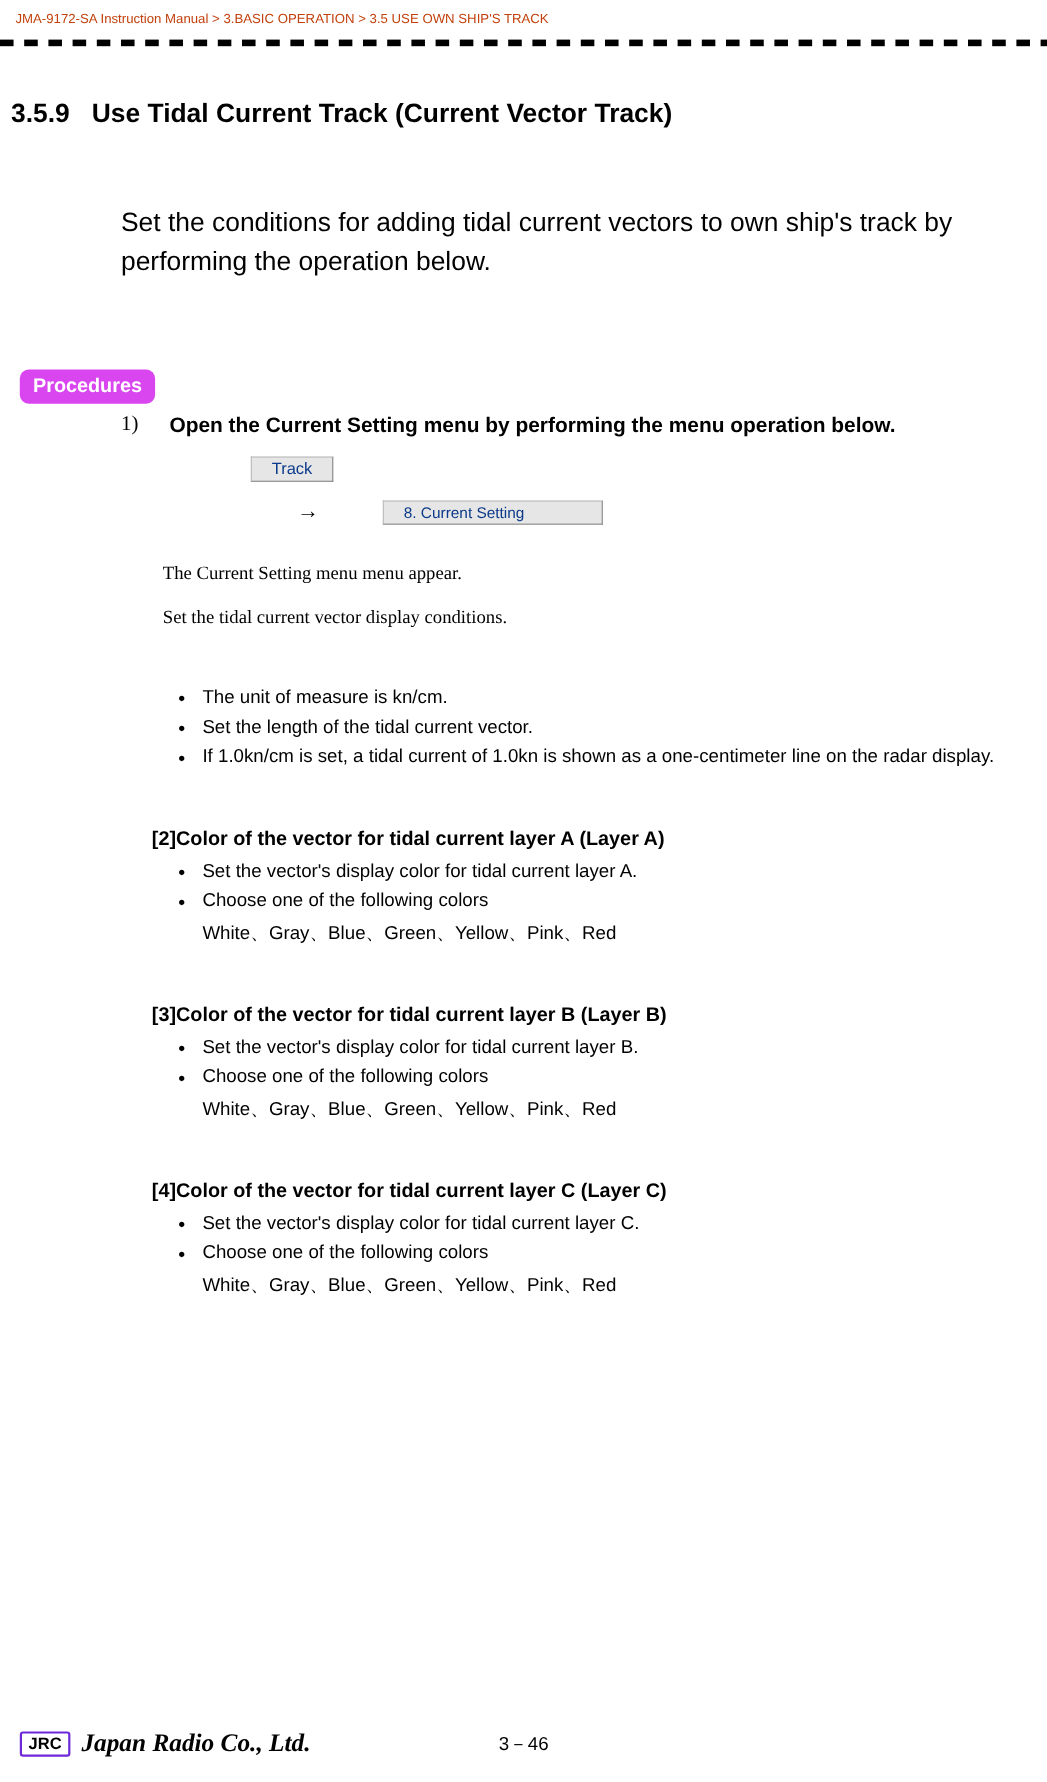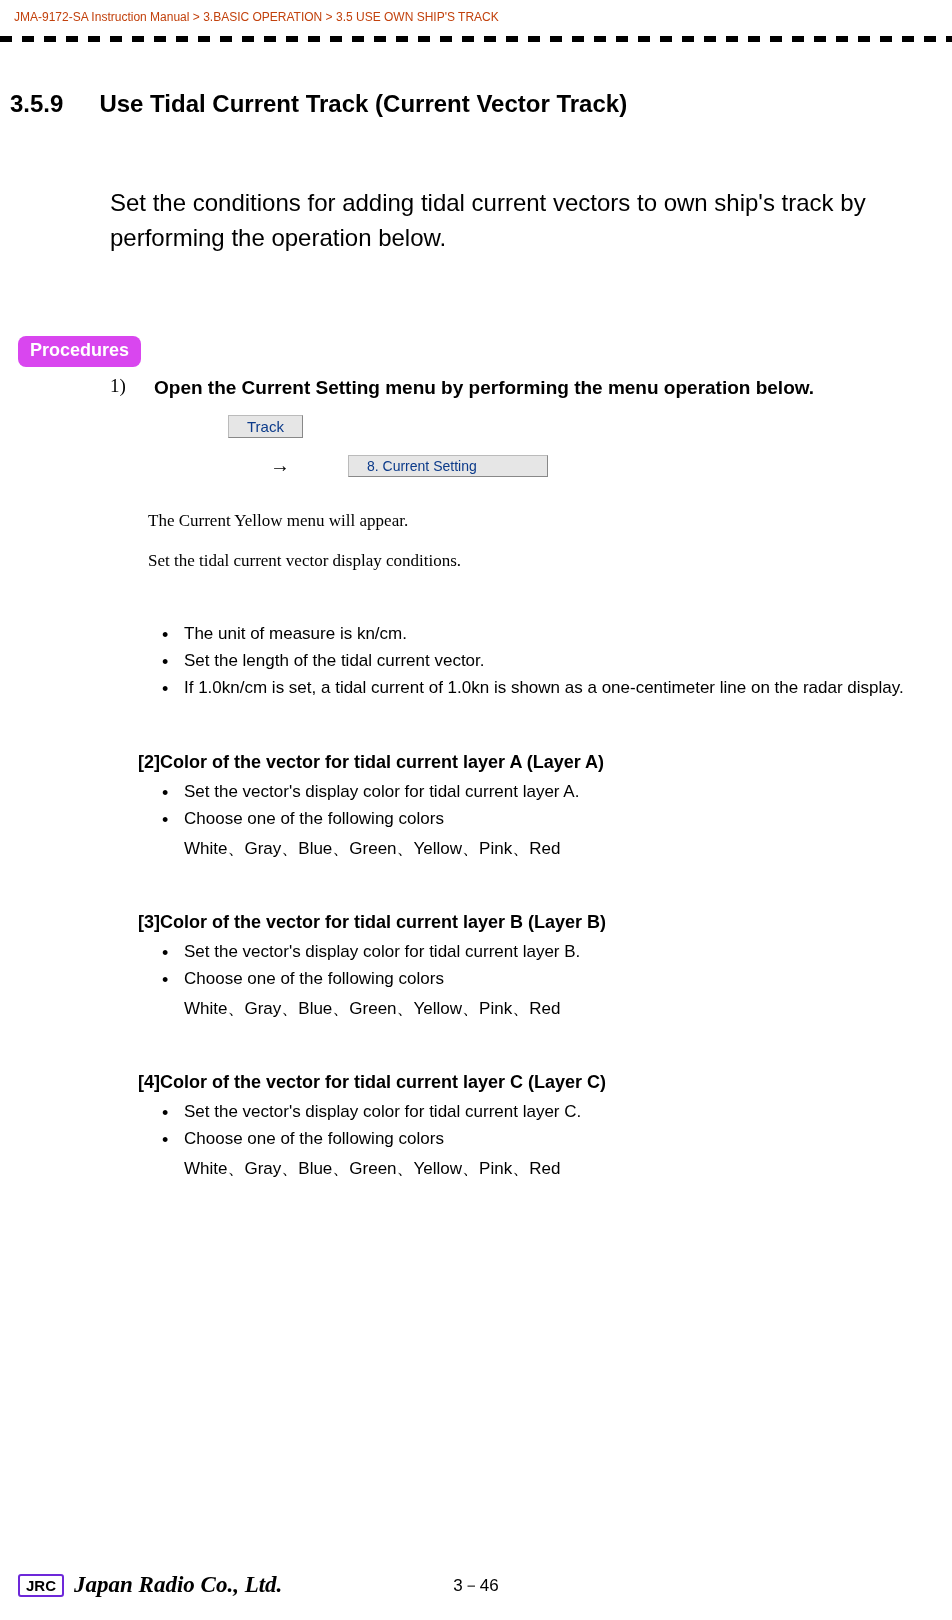--- a/index.html
+++ b/index.html
@@ -23,21 +23,21 @@
   background-image: repeating-linear-gradient(to right, #000 0, #000 12px, transparent 12px, transparent 22px);
   background-position: 0 0;
   background-size: 22px 6px;
   background-repeat: repeat-x;
 }
 .section-heading {
   font-family: Arial, sans-serif;
   font-weight: bold;
   font-size: 24px;
   display: flex;
-  gap: 36px;
+  gap: 20px;
   margin: 48px 12px 0 10px;
 }
 .section-heading .num { white-space: nowrap; }
 .intro {
   font-family: Liberation Sans, sans-serif;
   font-size: 24px;
   line-height: 1.45;
   margin: 68px 0 0 110px;
   width: 760px;
 }
@@ -212,21 +212,21 @@
 
 <div class="menu-button">
   <span class="btn">Track</span>
 </div>
 
 <div class="arrow-row">
   <span class="arrow">→</span>
   <span class="menu-item">8. Current Setting</span>
 </div>
 
-<p class="note">The Current Yellow menu will appear.</p>
+<p class="note">The Current Setting menu menu appear.</p>
 <p class="note2">Set the tidal current vector display conditions.</p>
 
 <div class="subsection">
   <ul class="bullet-list">
     <li>The unit of measure is kn/cm.</li>
     <li>Set the length of the tidal current vector.</li>
     <li>If 1.0kn/cm is set, a tidal current of 1.0kn is shown as a one-centimeter line on the radar display.</li>
   </ul>
 </div>
 

